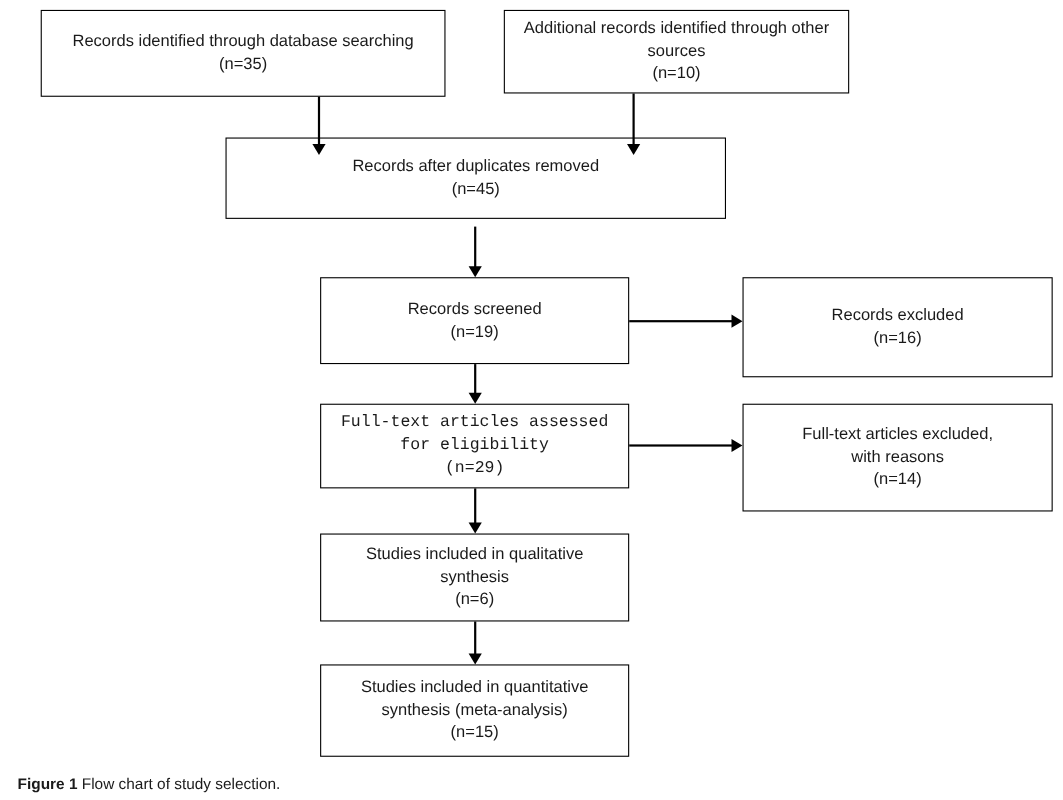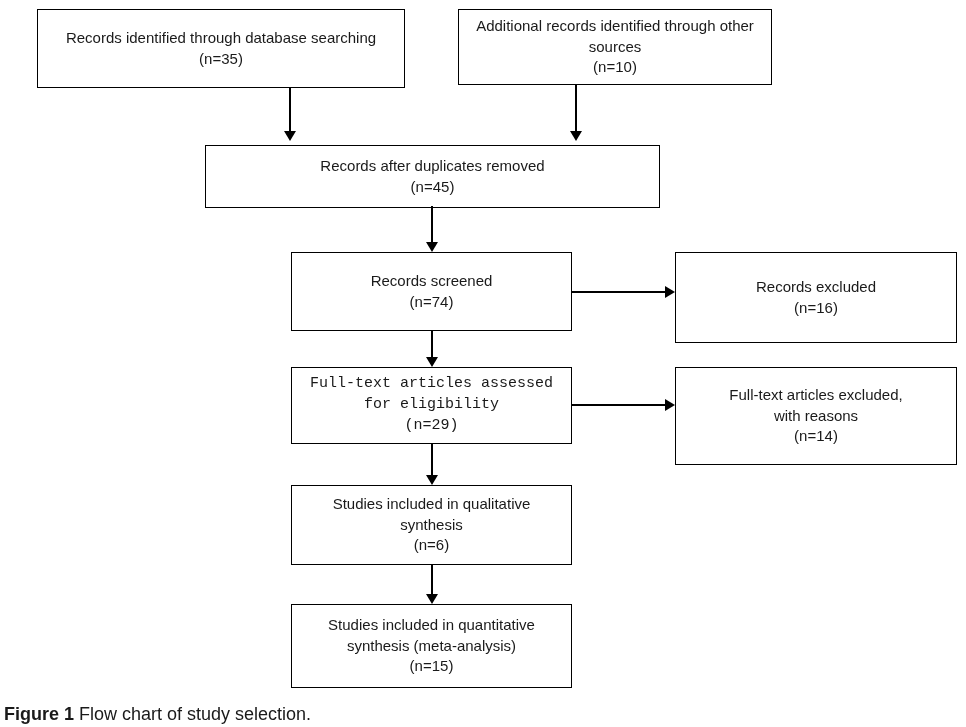--- a/index.html
+++ b/index.html
@@ -51,46 +51,46 @@
   .head-right {
     position: absolute;
     width: 0;
     height: 0;
     border-top: 6px solid transparent;
     border-bottom: 6px solid transparent;
     border-left: 10px solid #000000;
   }
   .caption {
     position: absolute;
-    left: 4px;
+    left: 16px;
     top: 704px;
-    font-size: 18px;
+    font-size: 14px;
     color: #1a1a1a;
   }
   .caption .lbl {
     font-weight: bold;
   }
 </style>
 </head>
 <body>
 
 <div id="canvas">
 
   <div class="node" style="left:37px; top:9px; width:368px; height:79px;">Records identified through database searching
 (n=35)</div>
 
   <div class="node" style="left:458px; top:9px; width:314px; height:76px;">Additional records identified through other
 sources
 (n=10)</div>
 
-  <div class="node" style="left:205px; top:145px; width:455px; height:63px;">Records after duplicates removed
+  <div class="node" style="left:205px; top:125px; width:455px; height:74px;">Records after duplicates removed
 (n=45)</div>
 
   <div class="node" style="left:291px; top:252px; width:281px; height:79px;">Records screened
-(n=74)</div>
+(n=19)</div>
 
   <div class="node" style="left:675px; top:252px; width:282px; height:91px;">Records excluded
 (n=16)</div>
 
   <div class="node" style="left:291px; top:367px; width:281px; height:77px;font-family:Liberation Mono, monospace;">Full-text articles assessed
 for eligibility
 (n=29)</div>
 
   <div class="node" style="left:675px; top:367px; width:282px; height:98px;">Full-text articles excluded,
 with reasons

